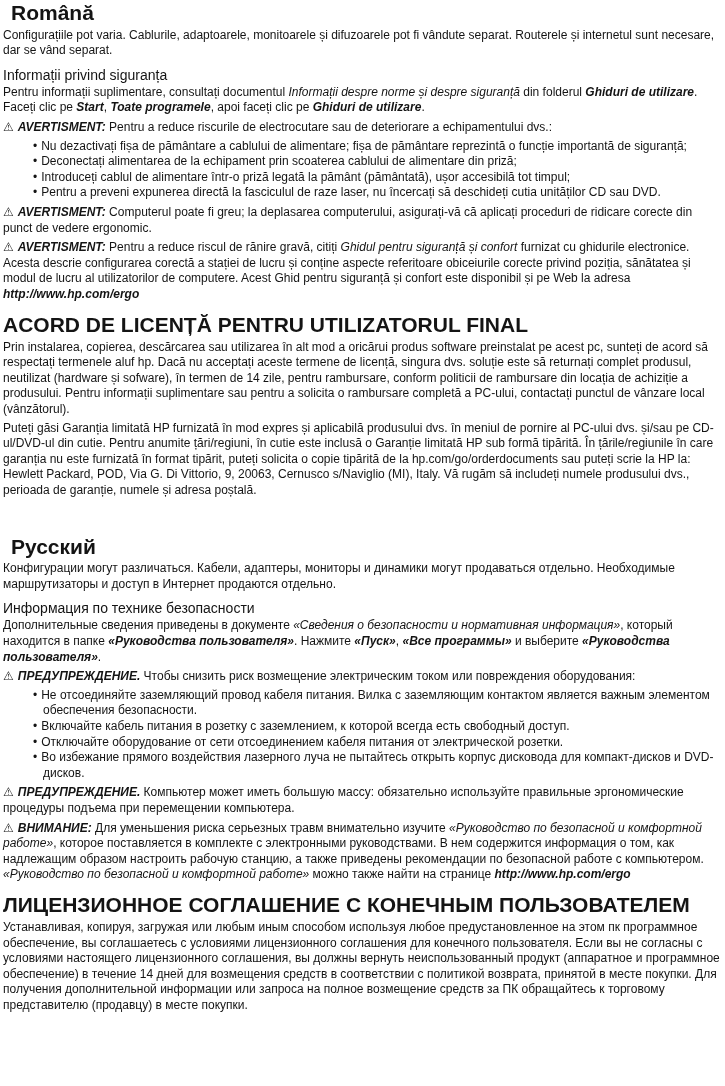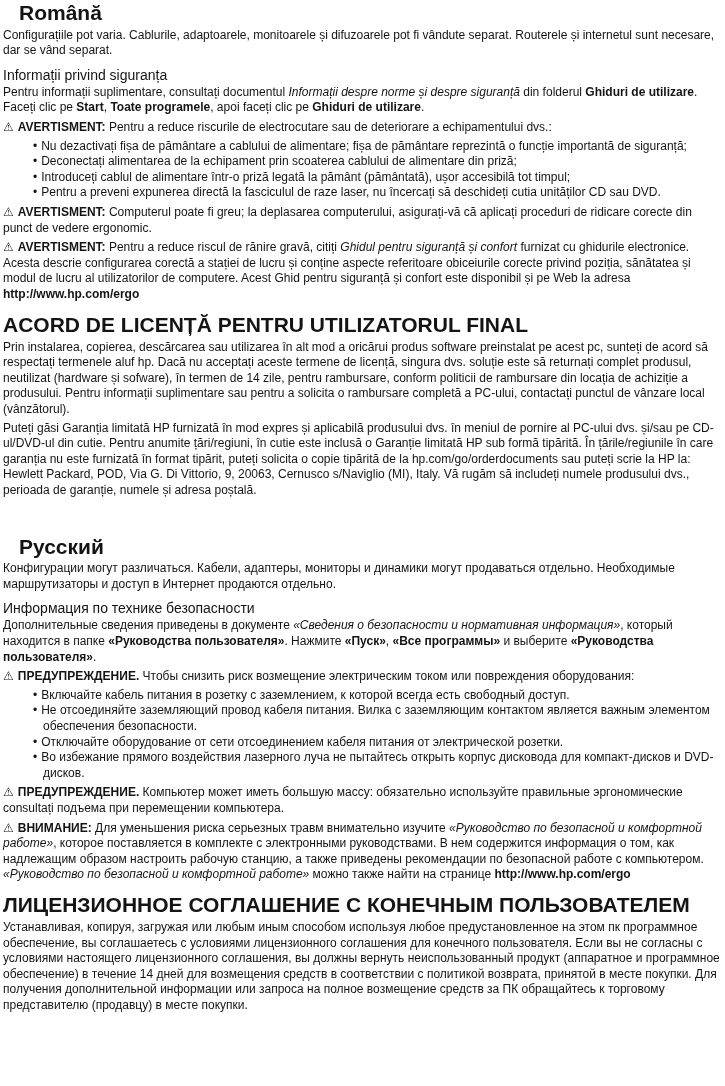--- a/index.html
+++ b/index.html
@@ -9,27 +9,27 @@
     min-height: 1086px;
     background: #ffffff;
     color: #141414;
     font-family: "Liberation Sans", "DejaVu Sans", sans-serif;
     font-size: 12px;
     line-height: 1.3;
   }
   .page { padding: 1px 5px 4px 3px; }
   .section { display: block; }
   .section-gap { margin-top: 36px; }
-  .h1 { font-size: 21px; font-weight: bold; margin: 0 0 3px 16px; line-height: 1.12; }
+  .h1 { font-size: 21px; font-weight: bold; margin: 0 0 3px 8px; line-height: 1.12; }
   .h2 { font-size: 14px; font-weight: normal; margin: 8px 0 2px 0; line-height: 1.15; }
   .h2caps { font-size: 21px; font-weight: bold; margin: 10px 0 3px 0; line-height: 1.15; }
   .p { margin: 0 0 3px 0; }
   .warn { margin: 4px 0 3px 0; }
   .warn-ic { display: inline-block; margin-right: 4px; font-size: 12px; }
-  .b { font-weight: bold; }
+  .b { font-weight: bold; font-style: italic; }
   .i { font-style: italic; }
   .bullet { padding-left: 40px; text-indent: -10px; margin: 0; }
   .dot { margin-right: 4px; }
 </style>
 </head>
 <body>
 
 <div class="page">
   <section class="section">
       <h1 class="h1">Română</h1>
@@ -46,22 +46,22 @@
       <h2 class="h2caps">ACORD DE LICENȚĂ PENTRU UTILIZATORUL FINAL</h2>
       <p class="p"><span>Prin instalarea, copierea, descărcarea sau utilizarea în alt mod a oricărui produs software preinstalat pe acest pc, sunteți de acord să respectați termenele aluf hp. Dacă nu acceptați aceste termene de licență, singura dvs. soluție este să returnați complet produsul, neutilizat (hardware și sofware), în termen de 14 zile, pentru rambursare, conform politicii de rambursare din locația de achiziție a produsului. Pentru informații suplimentare sau pentru a solicita o rambursare completă a PC-ului, contactați punctul de vânzare local (vânzătorul).</span></p>
       <p class="p"><span>Puteți găsi Garanția limitată HP furnizată în mod expres și aplicabilă produsului dvs. în meniul de pornire al PC-ului dvs. și/sau pe CD-ul/DVD-ul din cutie. Pentru anumite țări/regiuni, în cutie este inclusă o Garanție limitată HP sub formă tipărită. În țările/regiunile în care garanția nu este furnizată în format tipărit, puteți solicita o copie tipărită de la hp.com/go/orderdocuments sau puteți scrie la HP la: Hewlett Packard, POD, Via G. Di Vittorio, 9, 20063, Cernusco s/Naviglio (MI), Italy. Vă rugăm să includeți numele produsului dvs., perioada de garanție, numele și adresa poștală.</span></p>
     </section>
   <section class="section section-gap">
       <h1 class="h1">Русский</h1>
       <p class="p"><span>Конфигурации могут различаться. Кабели, адаптеры, мониторы и динамики могут продаваться отдельно. Необходимые маршрутизаторы и доступ в Интернет продаются отдельно.</span></p>
       <h2 class="h2">Информация по технике безопасности</h2>
       <p class="p"><span>Дополнительные сведения приведены в документе </span><span class="i">«Сведения о безопасности и нормативная информация»</span><span>, который находится в папке </span><span class="b">«Руководства пользователя»</span><span>. Нажмите </span><span class="b">«Пуск»</span><span>, </span><span class="b">«Все программы»</span><span> и выберите </span><span class="b">«Руководства пользователя»</span><span>.</span></p>
       <p class="p warn"><span class="warn-ic">⚠</span><span class="b">ПРЕДУПРЕЖДЕНИЕ.</span><span> Чтобы снизить риск возмещение электрическим током или повреждения оборудования:</span></p>
+      <div class="bullet"><span class="dot">•</span><span>Не отсоединяйте заземляющий провод кабеля питания. Вилка с заземляющим контактом является важным элементом обеспечения безопасности.</span></div>
       <div class="bullet"><span class="dot">•</span><span>Включайте кабель питания в розетку с заземлением, к которой всегда есть свободный доступ.</span></div>
-      <div class="bullet"><span class="dot">•</span><span>Не отсоединяйте заземляющий провод кабеля питания. Вилка с заземляющим контактом является важным элементом обеспечения безопасности.</span></div>
       <div class="bullet"><span class="dot">•</span><span>Отключайте оборудование от сети отсоединением кабеля питания от электрической розетки.</span></div>
       <div class="bullet"><span class="dot">•</span><span>Во избежание прямого воздействия лазерного луча не пытайтесь открыть корпус дисковода для компакт-дисков и DVD-дисков.</span></div>
-      <p class="p warn"><span class="warn-ic">⚠</span><span class="b">ПРЕДУПРЕЖДЕНИЕ.</span><span> Компьютер может иметь большую массу: обязательно используйте правильные эргономические consultați подъема при перемещении компьютера.</span></p>
+      <p class="p warn"><span class="warn-ic">⚠</span><span class="b">ПРЕДУПРЕЖДЕНИЕ.</span><span> Компьютер может иметь большую массу: обязательно используйте правильные эргономические процедуры подъема при перемещении компьютера.</span></p>
       <p class="p warn"><span class="warn-ic">⚠</span><span class="b">ВНИМАНИЕ:</span><span> Для уменьшения риска серьезных травм внимательно изучите </span><span class="i">«Руководство по безопасной и комфортной работе»</span><span>, которое поставляется в комплекте с электронными руководствами. В нем содержится информация о том, как надлежащим образом настроить рабочую станцию, а также приведены рекомендации по безопасной работе с компьютером. </span><span class="i">«Руководство по безопасной и комфортной работе»</span><span> можно также найти на странице </span><span class="b">http://www.hp.com/ergo</span></p>
       <h2 class="h2caps">ЛИЦЕНЗИОННОЕ СОГЛАШЕНИЕ С КОНЕЧНЫМ ПОЛЬЗОВАТЕЛЕМ</h2>
       <p class="p"><span>Устанавливая, копируя, загружая или любым иным способом используя любое предустановленное на этом пк программное обеспечение, вы соглашаетесь с условиями лицензионного соглашения для конечного пользователя. Если вы не согласны с условиями настоящего лицензионного соглашения, вы должны вернуть неиспользованный продукт (аппаратное и программное обеспечение) в течение 14 дней для возмещения средств в соответствии с политикой возврата, принятой в месте покупки. Для получения дополнительной информации или запроса на полное возмещение средств за ПК обращайтесь к торговому представителю (продавцу) в месте покупки.</span></p>
     </section>
 </div>
 
 </body></html>

